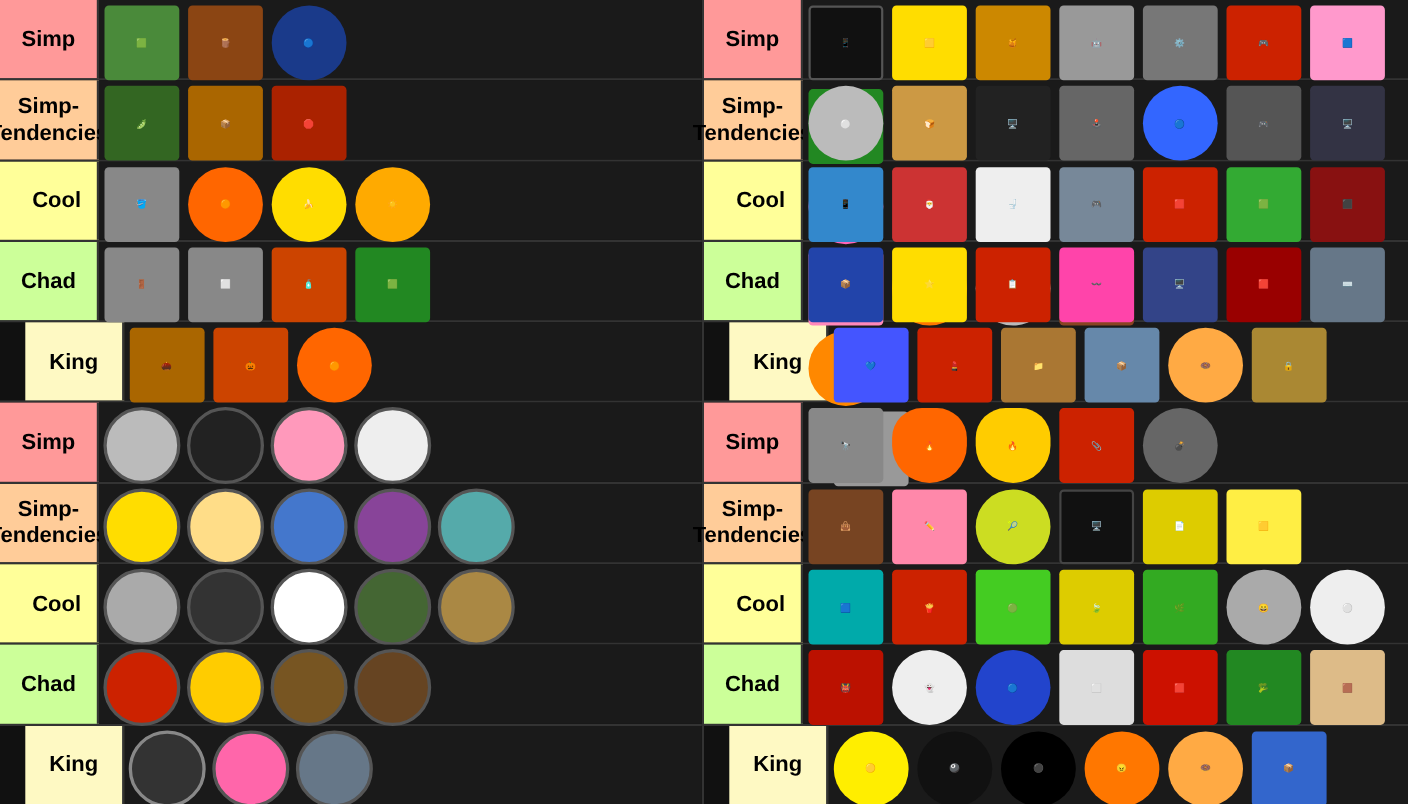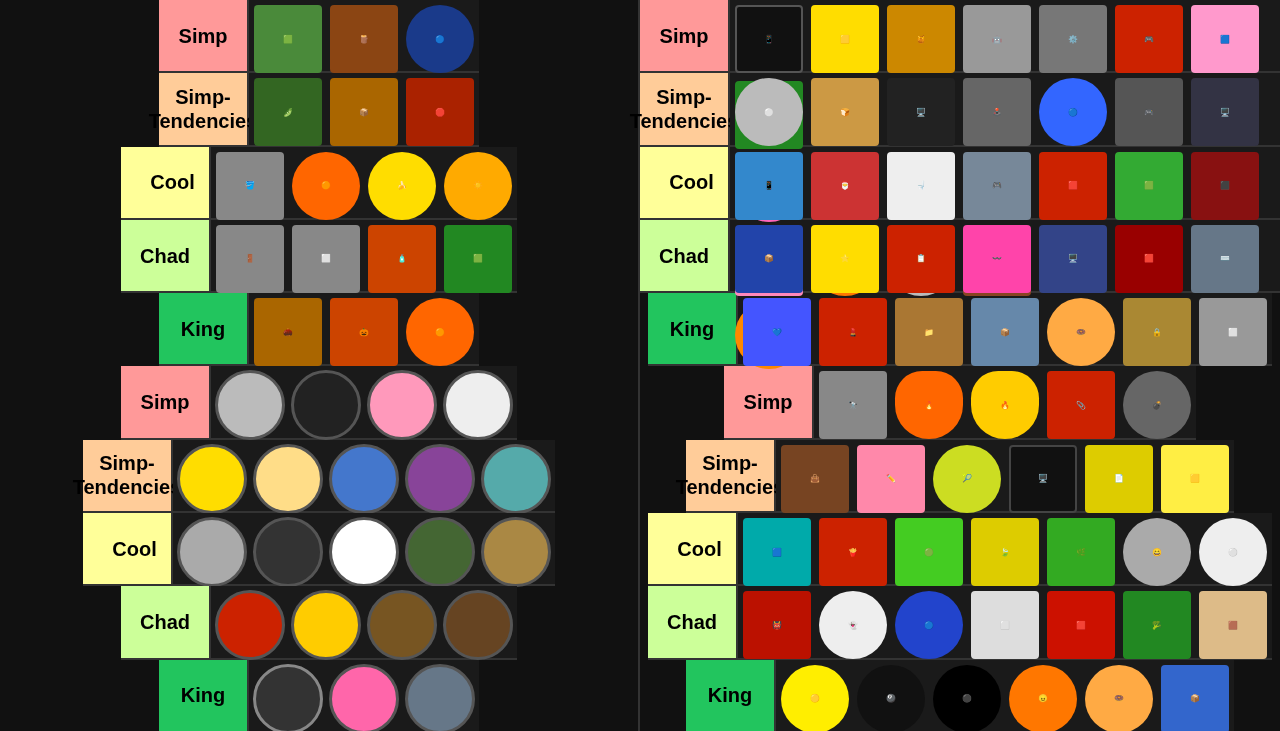--- a/index.html
+++ b/index.html
@@ -13,21 +13,20 @@
     .tier-list {
       display: flex;
       width: 1280px;
       height: 731px;
     }
     .half {
       width: 50%;
       display: flex;
       flex-direction: column;
       border-right: 2px solid #333;
-      align-items: center;
     }
     .half:last-child { border-right: none; }
     .tier-row {
       display: flex;
       flex: 1;
       border-bottom: 2px solid #333;
       min-height: 0;
     }
     .tier-row:last-child { border-bottom: none; }
     .tier-label {
@@ -60,21 +59,21 @@
       align-items: center;
       justify-content: center;
       overflow: hidden;
       flex-shrink: 0;
     }
     
     .simp { background: #ff9999; }
     .simp-tend { background: #ffcc99; }
     .cool { background: #ffff99; padding-left: 19px; }
     .chad { background: #ccff99; }
-    .king { background: #22c55e; }
+    .king { background: #fef9c3; margin-left: 23px; }
 
     
     .char {
       width: 68px;
       height: 68px;
       border-radius: 4px;
       display: flex;
       align-items: center;
       justify-content: center;
       font-size: 8px;

